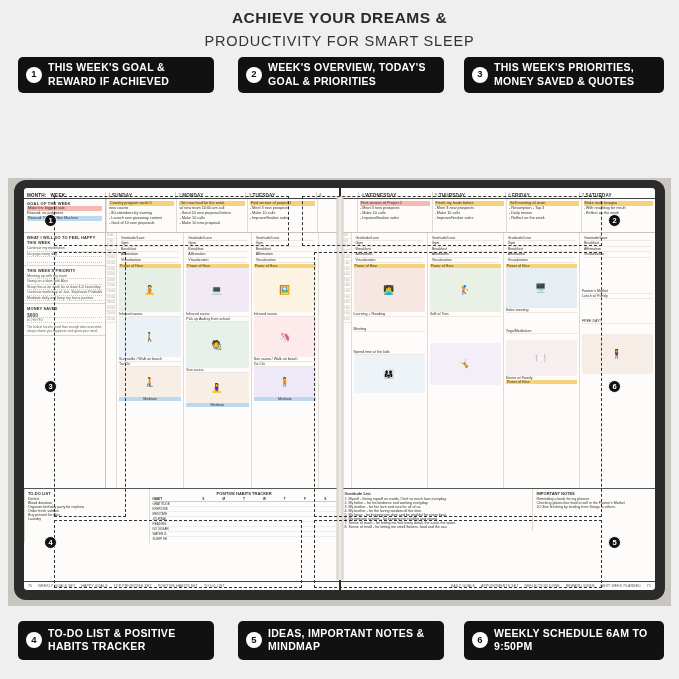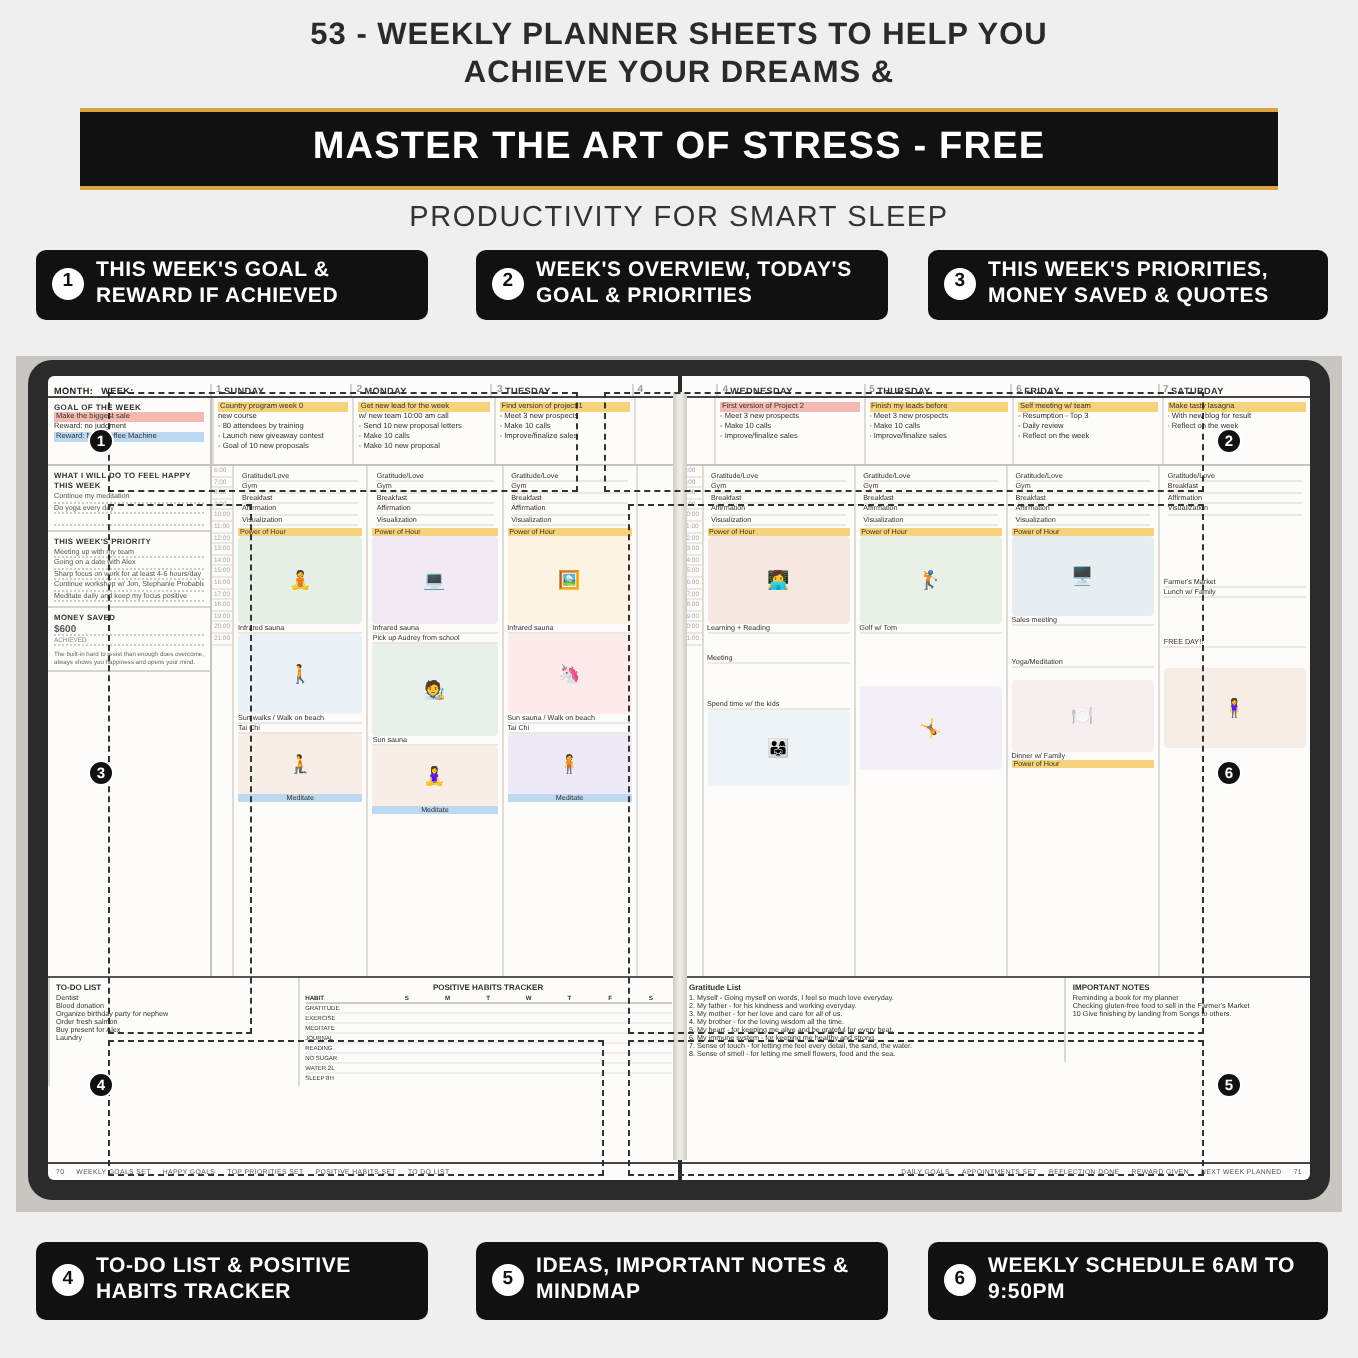--- a/index.html
+++ b/index.html
@@ -142,23 +142,21 @@
   .pill.b1 { left:18px;  width:196px; top:0; }
   .pill.b2 { left:238px; width:206px; top:0; }
   .pill.b3 { left:464px; width:200px; top:0; }
   .pill.tall { padding:6px 10px 7px 8px; }
   .pill .txt { line-height:1.25; }
 </style>
 </head>
 <body>
 
 <div class="top-head">
-  <div class="head-line1">53 - WEEKLY PLANNER SHEETS TO HELP YOU</div>
   <div class="head-line1">ACHIEVE YOUR DREAMS &amp;</div>
-  <div class="head-band">MASTER THE ART OF STRESS - FREE</div>
   <div class="head-sub">PRODUCTIVITY FOR SMART SLEEP</div>
 </div>
 
 <div class="callouts">
   <div class="pill p1">
     <span class="num">1</span>
     <span class="txt">THIS WEEK'S GOAL &amp; REWARD IF ACHIEVED</span>
   </div>
   <div class="pill p2">
     <span class="num">2</span>

